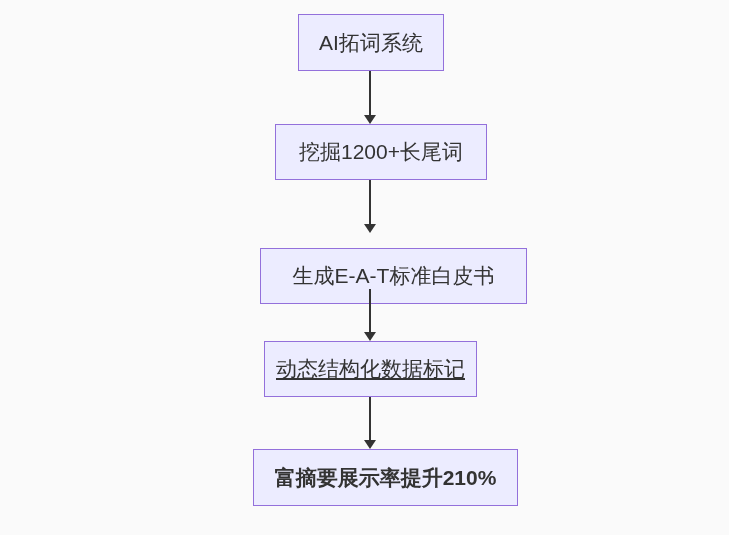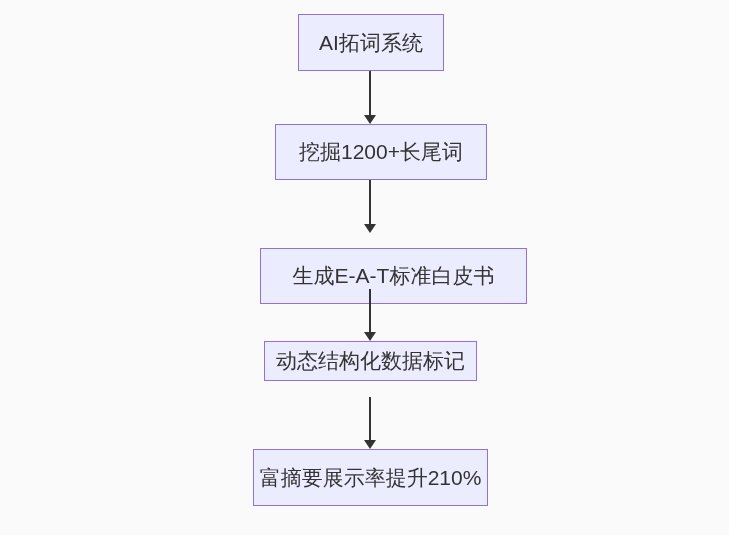--- a/index.html
+++ b/index.html
@@ -28,22 +28,22 @@
     text-align: center;
     line-height: 1.2;
   }
   .node span {
     padding: 0 8px;
     white-space: nowrap;
   }
   #node-0 { left: 298px; top: 14px;  width: 146px; height: 57px; }
   #node-1 { left: 275px; top: 124px; width: 212px; height: 56px; }
   #node-2 { left: 260px; top: 233px; width: 267px; height: 56px; margin-top: 15px; }
-  #node-3 { left: 264px; top: 341px; width: 213px; height: 40px; }
-  #node-4 { left: 253px; top: 449px; width: 235px; height: 57px; }
+  #node-3 { left: 264px; top: 341px; width: 213px; height: 56px; text-decoration: underline; }
+  #node-4 { left: 253px; top: 449px; width: 265px; height: 57px; font-weight: bold; }
 
   .edge {
     position: absolute;
     left: 370px;
     width: 0;
   }
   .edge .line {
     position: absolute;
     left: -1px;
     top: 0;

